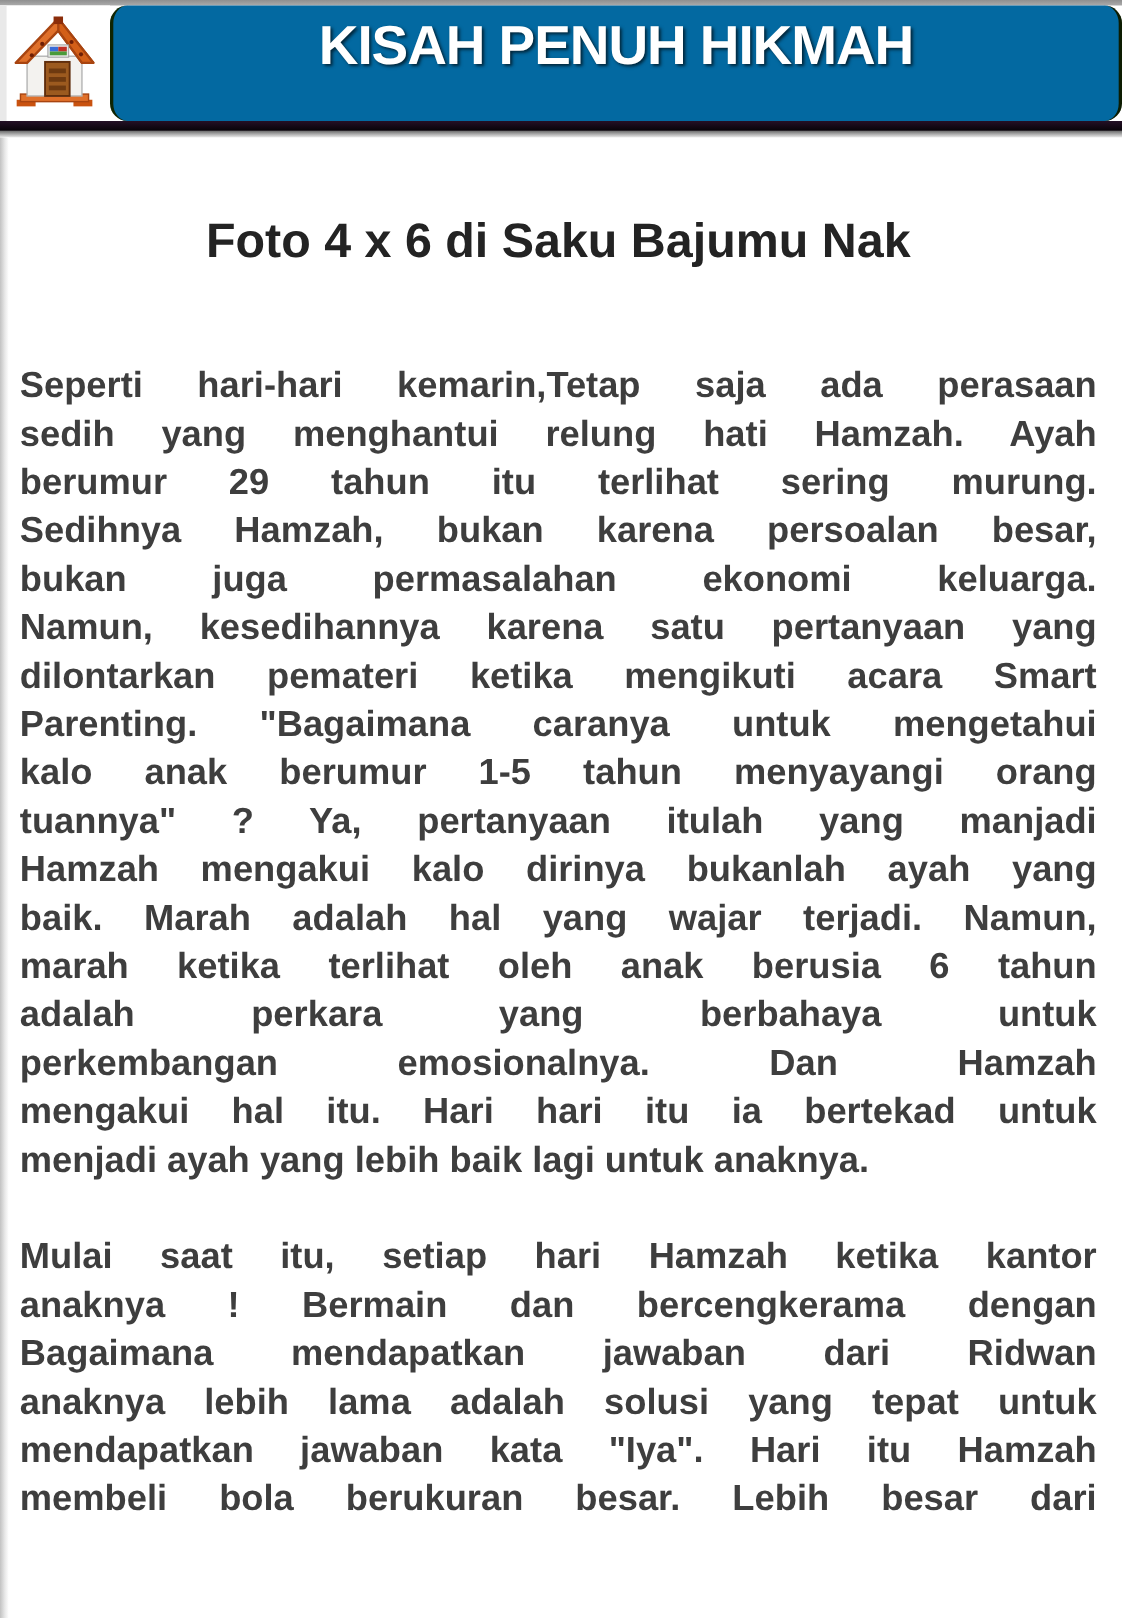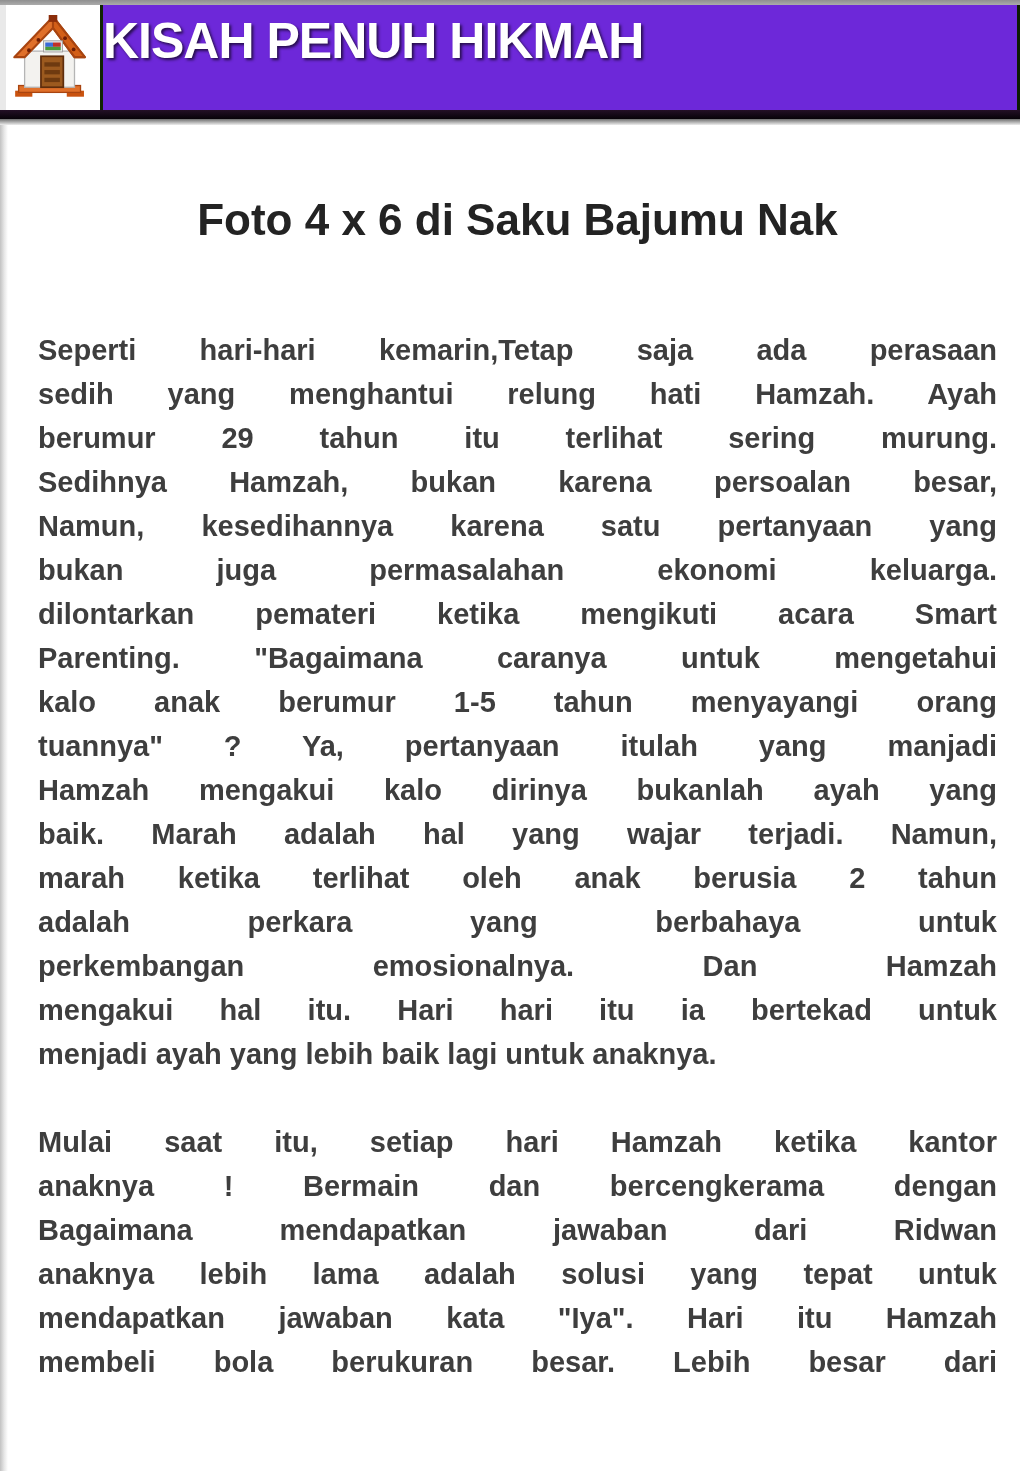--- a/index.html
+++ b/index.html
@@ -23,25 +23,26 @@
   .icon-box {
     width: 100px;
     background: #ffffff;
     display: flex; align-items: center; justify-content: center;
     box-sizing: border-box;
     border-left: 6px solid #e9e9e9;
   }
   .icon-box svg { width: 86px; height: 92px; }
   .banner {
     flex: 1;
-    background: #6d28d9;
+    background: #0369a1;
     border-left: 3px solid #102502;
     border-right: 3px solid #0d1d02;
-    display: flex; align-items: flex-start;
+    display: flex; justify-content: center; align-items: flex-start;
     overflow: hidden;
+    border-radius: 16px;
   }
   .banner-title {
     margin-top: 7px;
     font-size: 50px;
     font-weight: bold;
     letter-spacing: -1px;
     color: #ffffff;
     text-shadow: 2px 2px 3px rgba(0,0,0,0.65);
     white-space: nowrap;
   }
@@ -53,33 +54,33 @@
     height: 6px;
     background: linear-gradient(to bottom, #6e6e6e, #ededed);
   }
   .left-strip {
     position: absolute;
     left: 0; top: 125px; bottom: 0;
     width: 8px;
     background: linear-gradient(90deg, #c2c2c2 0%, #e8e8e8 55%, #ffffff 100%);
   }
   .content {
-    padding: 70px 23px 0 38px;
+    padding: 70px 23px 0 18px;
     box-sizing: border-box;
   }
   .article-title {
     margin: 0 0 83px 0;
     text-align: center;
     font-size: 44px;
     line-height: 50px;
     font-weight: bold;
     color: #232323;
   }
   .paragraph {
-    font-size: 29px;
+    font-size: 33px;
     line-height: 44px;
     font-weight: bold;
     color: #3e3e3e;
   }
   .paragraph + .paragraph { margin-top: 44px; }
   .line {
     text-align: justify;
     text-align-last: justify;
     text-justify: inter-word;
     white-space: normal;
@@ -134,29 +135,29 @@
   <div class="left-strip"></div>
 
   <div class="content">
     <h1 class="article-title">Foto 4 x 6 di Saku Bajumu Nak</h1>
     <div class="article-body">
         <div class="paragraph">
           <div class="line">Seperti hari-hari kemarin,Tetap saja ada perasaan</div>
           <div class="line">sedih yang menghantui relung hati Hamzah. Ayah</div>
           <div class="line">berumur 29 tahun itu terlihat sering murung.</div>
           <div class="line">Sedihnya Hamzah, bukan karena persoalan besar,</div>
+          <div class="line">bukan juga permasalahan ekonomi keluarga.</div>
           <div class="line">Namun, kesedihannya karena satu pertanyaan yang</div>
-          <div class="line">bukan juga permasalahan ekonomi keluarga.</div>
           <div class="line">dilontarkan pemateri ketika mengikuti acara Smart</div>
           <div class="line">Parenting. "Bagaimana caranya untuk mengetahui</div>
           <div class="line">kalo anak berumur 1-5 tahun menyayangi orang</div>
           <div class="line">tuannya" ? Ya, pertanyaan itulah yang manjadi</div>
           <div class="line">Hamzah mengakui kalo dirinya bukanlah ayah yang</div>
           <div class="line">baik. Marah adalah hal yang wajar terjadi. Namun,</div>
-          <div class="line">marah ketika terlihat oleh anak berusia 2 tahun</div>
+          <div class="line">marah ketika terlihat oleh anak berusia 6 tahun</div>
           <div class="line">adalah perkara yang berbahaya untuk</div>
           <div class="line">perkembangan emosionalnya. Dan Hamzah</div>
           <div class="line">mengakui hal itu. Hari hari itu ia bertekad untuk</div>
           <div class="line lastline">menjadi ayah yang lebih baik lagi untuk anaknya.</div>
         </div>
         <div class="paragraph">
           <div class="line">Mulai saat itu, setiap hari Hamzah ketika kantor</div>
           <div class="line">anaknya ! Bermain dan bercengkerama dengan</div>
           <div class="line">Bagaimana mendapatkan jawaban dari Ridwan</div>
           <div class="line">anaknya lebih lama adalah solusi yang tepat untuk</div>

